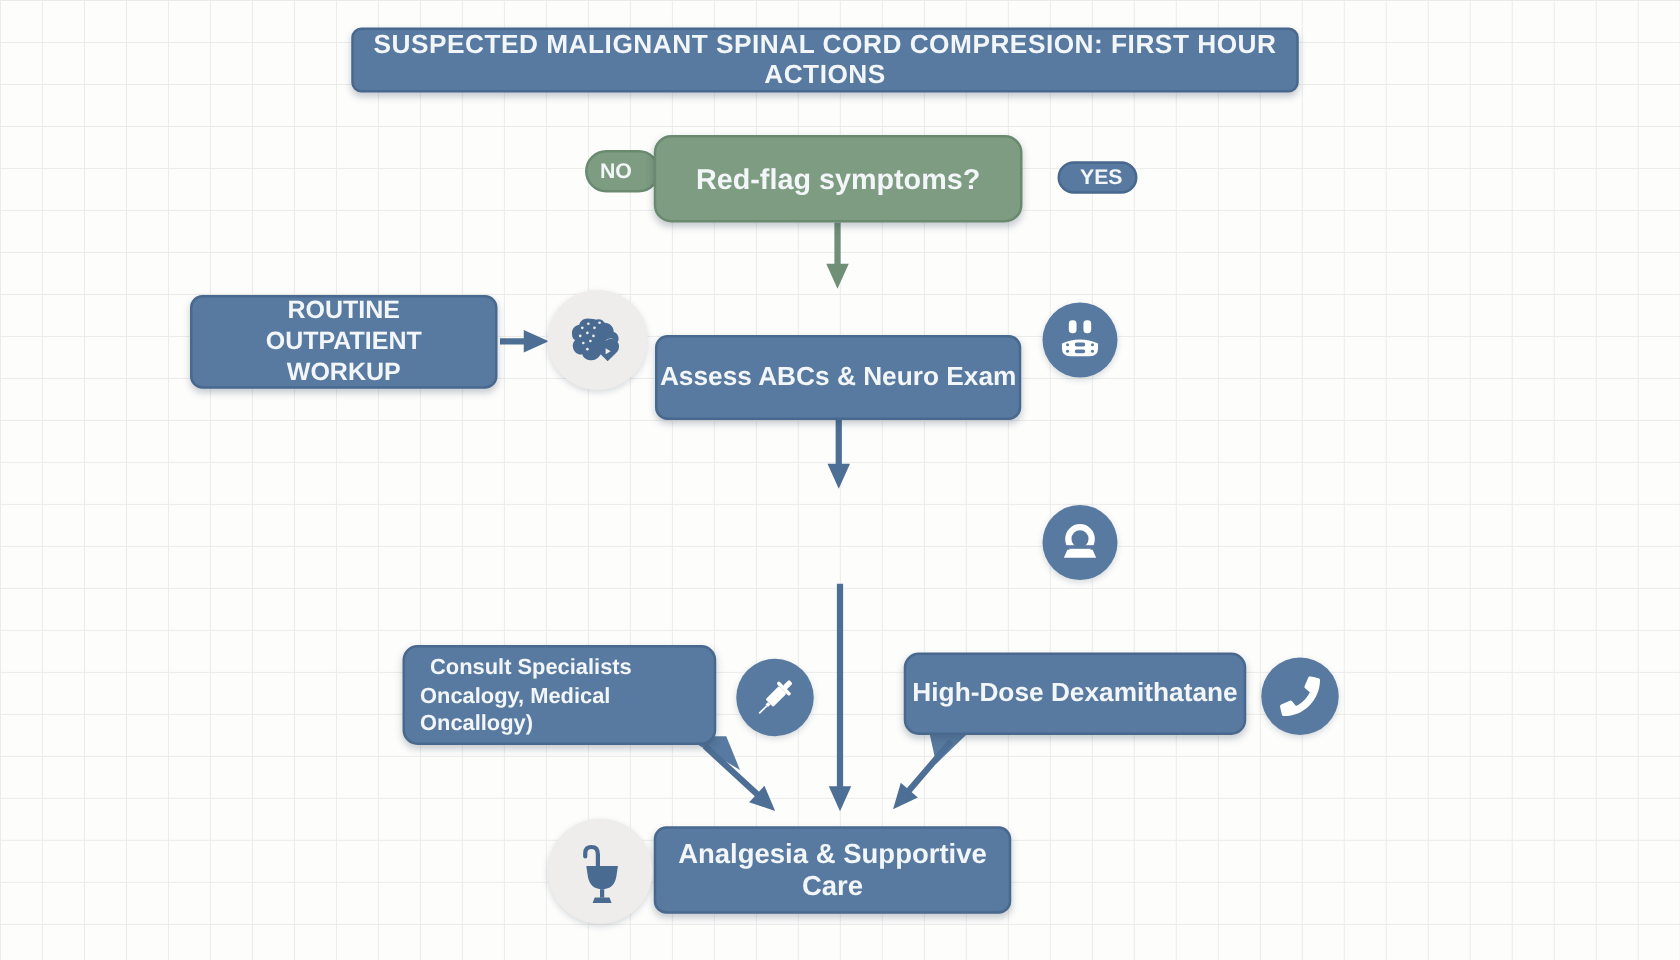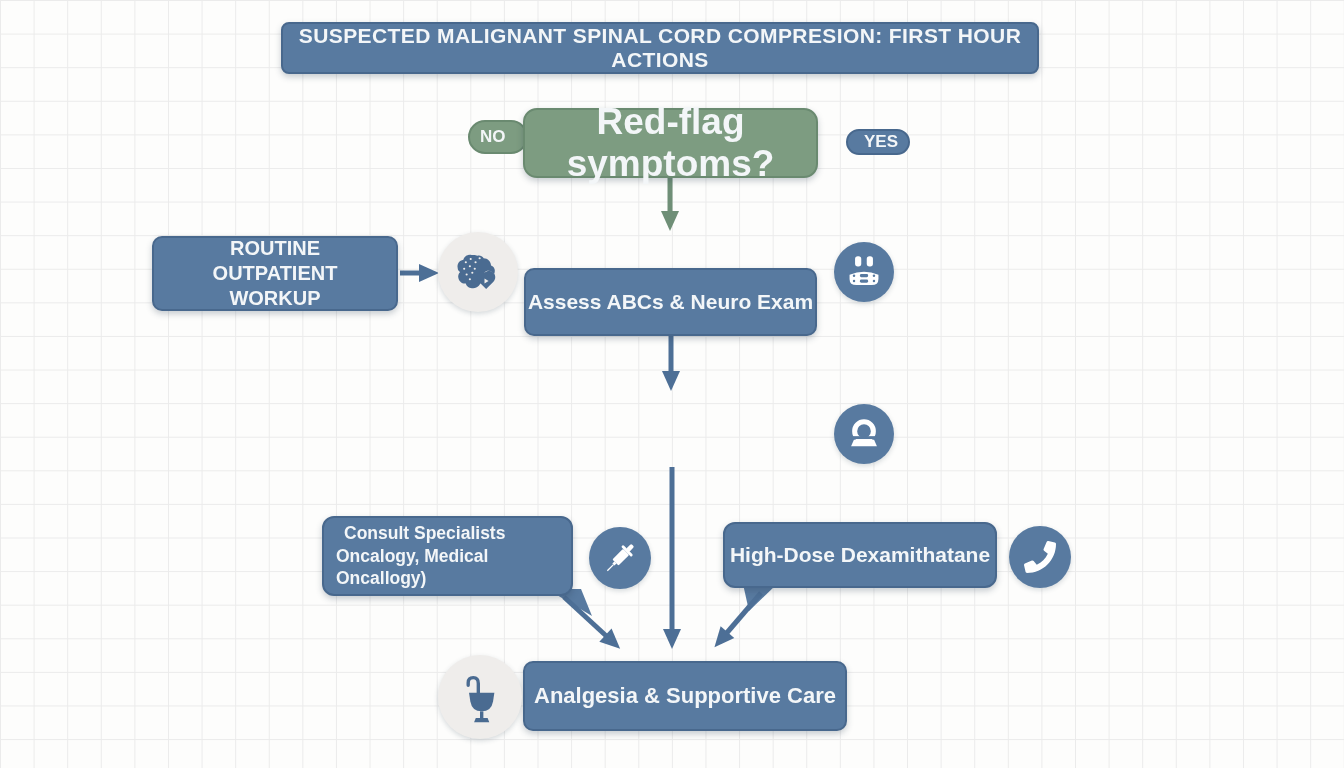--- a/index.html
+++ b/index.html
@@ -12,32 +12,32 @@
     background-size:33.6px 33.6px;
     font-family:Liberation Sans, sans-serif;
   }
   .box{
     position:absolute;display:flex;align-items:center;justify-content:center;
     color:#f3f6f8;font-weight:700;text-align:center;
     background:#587aa0;border:2px solid #48688d;border-radius:10px;
     box-shadow:0 3px 6px rgba(40,60,80,.25);box-sizing:border-box;
   }
   .title-banner{left:281px;top:22px;width:758px;height:52px;font-size:21px;letter-spacing:.4px;border-radius:8px;}
-  .decision{left:523px;top:108px;width:295px;height:70px;font-size:37px;background:#7d9c81;border-color:#6a8a70;border-radius:14px;z-index:3;}
+  .decision{left:523px;top:108px;width:295px;height:70px;font-size:23px;background:#7d9c81;border-color:#6a8a70;border-radius:14px;z-index:3;}
   .pill{position:absolute;display:flex;align-items:center;justify-content:center;color:#f3f6f8;font-weight:700;font-size:17px;border-radius:17px;z-index:2;box-sizing:border-box;}
   .pill-no{left:468px;top:120px;width:60px;height:34px;background:#7d9c81;border:2px solid #6a8a70;justify-content:flex-start;padding-left:10px;text-align:center;}
   .pill-yes{left:846px;top:129px;width:64px;height:26px;background:#587aa0;border:2px solid #48688d;justify-content:flex-end;padding-right:10px;}
   .routine{left:152px;top:236px;width:246px;height:75px;font-size:20px;line-height:1.25;padding:0 26px;}
   .assess{left:524px;top:238px;width:293px;height:68px;font-size:21px;margin-top:30px;}
   .mri{left:524px;top:400px;width:293px;height:67px;font-size:21px;}
   .consult{left:322px;top:516px;width:251px;height:80px;font-size:17.5px;line-height:1.3;border-radius:12px;
            flex-direction:column;align-items:flex-start;text-align:left;padding:6px 8px 6px 12px;justify-content:center;}
   .consult .l1{padding-left:8px;}
   .dex{left:723px;top:522px;width:274px;height:66px;font-size:21px;border-radius:12px;}
-  .analgesia{left:523px;top:661px;width:324px;height:70px;font-size:22px;}
+  .analgesia{left:523px;top:661px;width:286px;height:70px;font-size:22px;}
   .iconwrap{position:absolute;border-radius:50%;display:flex;align-items:center;justify-content:center;box-shadow:0 2px 5px rgba(40,60,80,.18);}
   .gray{background:#efedeb;}
   .blue{background:#587aa0;}
   #arrows{position:absolute;left:0;top:0;z-index:1;pointer-events:none;}
   .boxlayer{position:absolute;left:0;top:0;z-index:2;width:100%;height:100%;}
 </style>
 </head>
 <body>
 
 <div id="stage">

